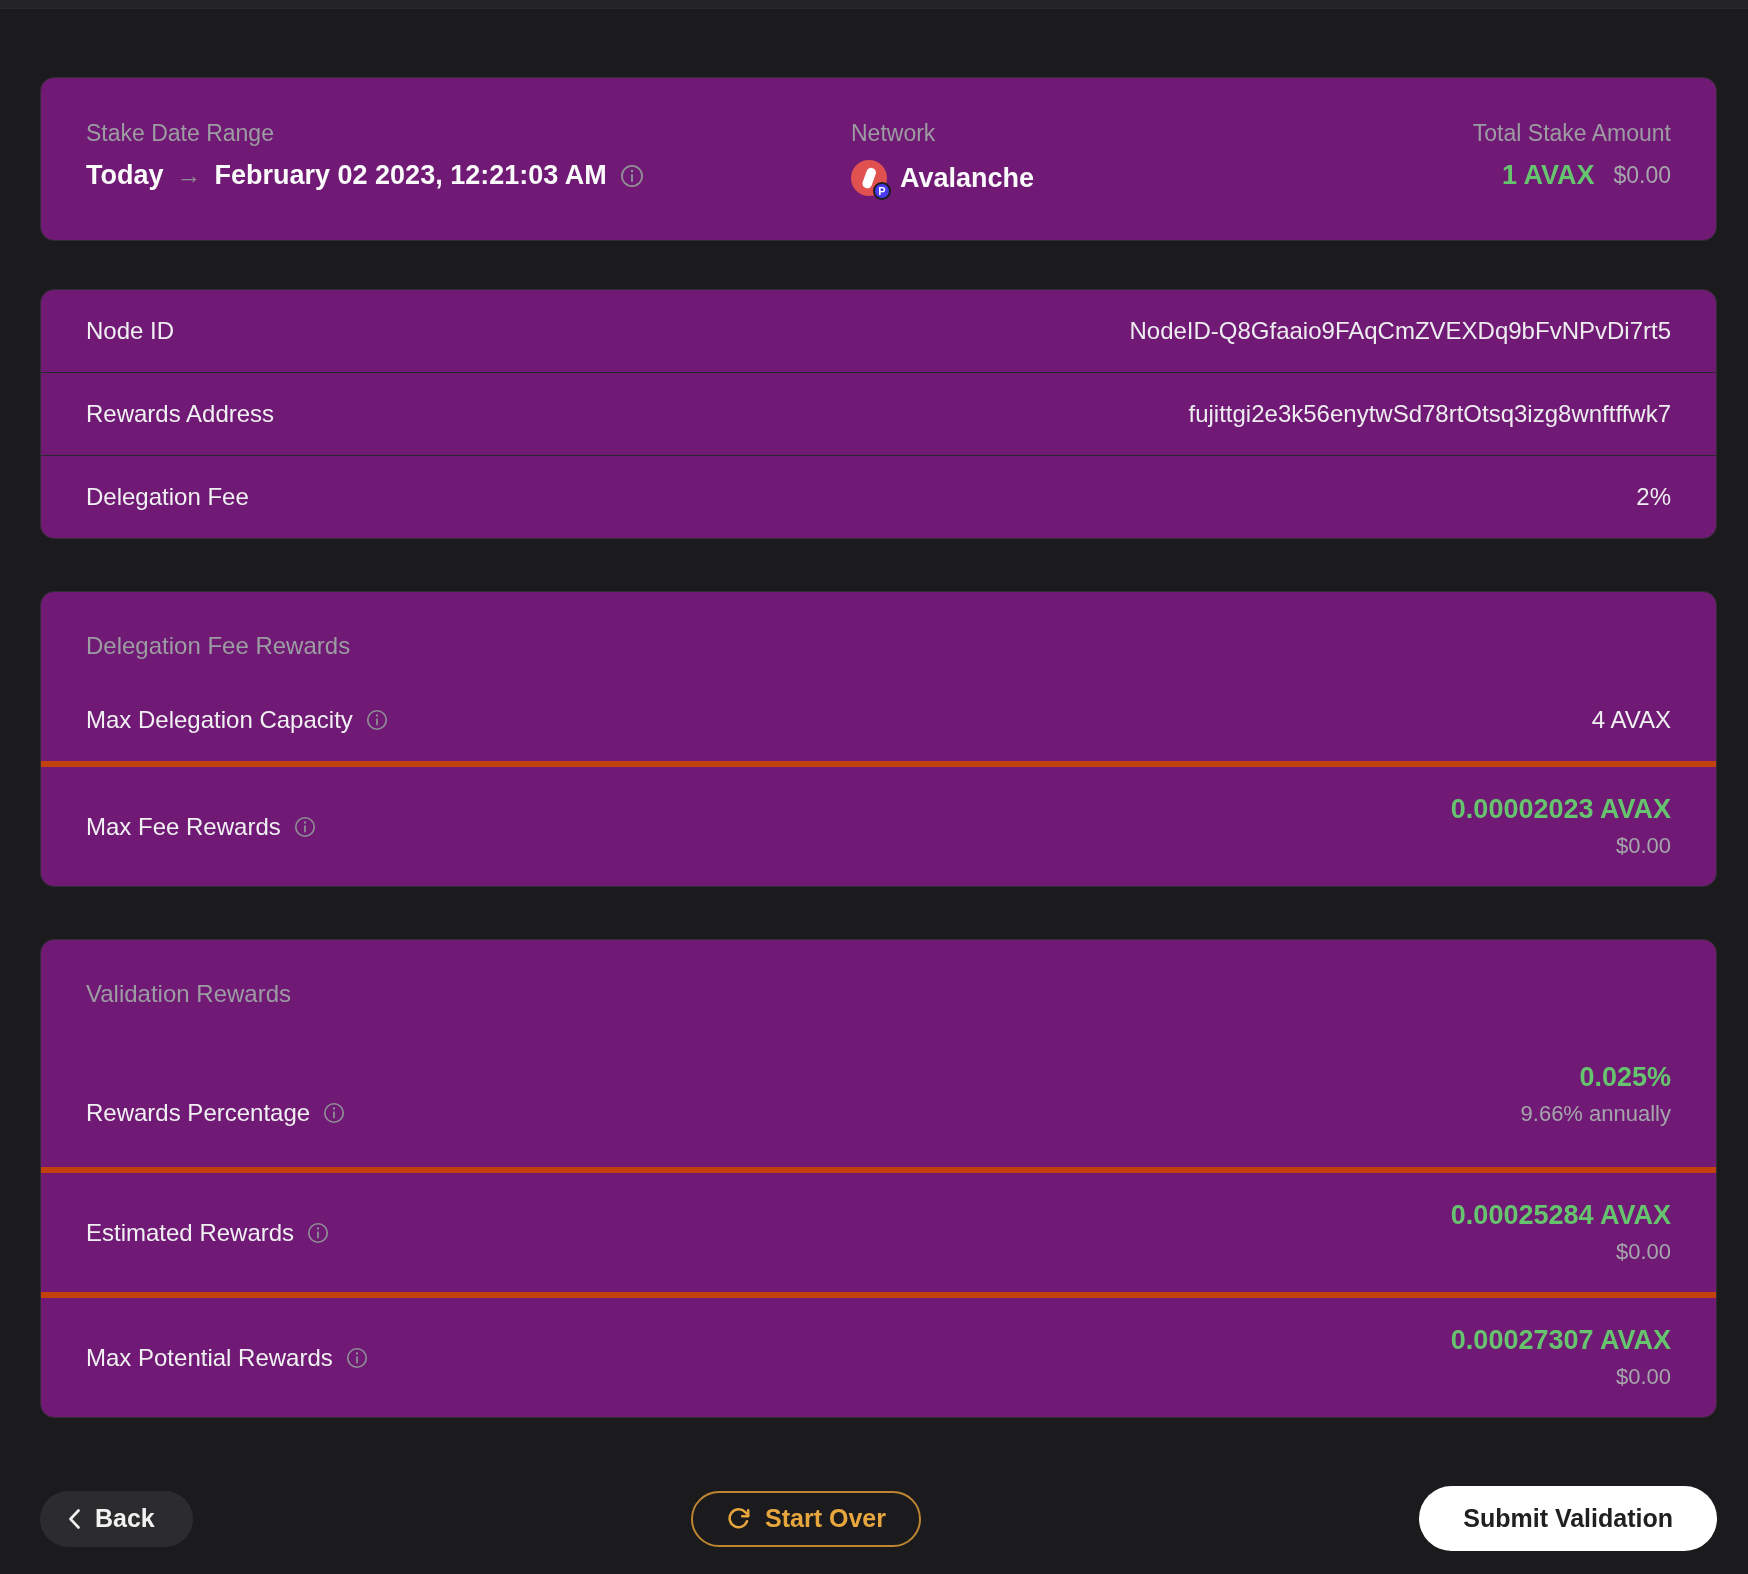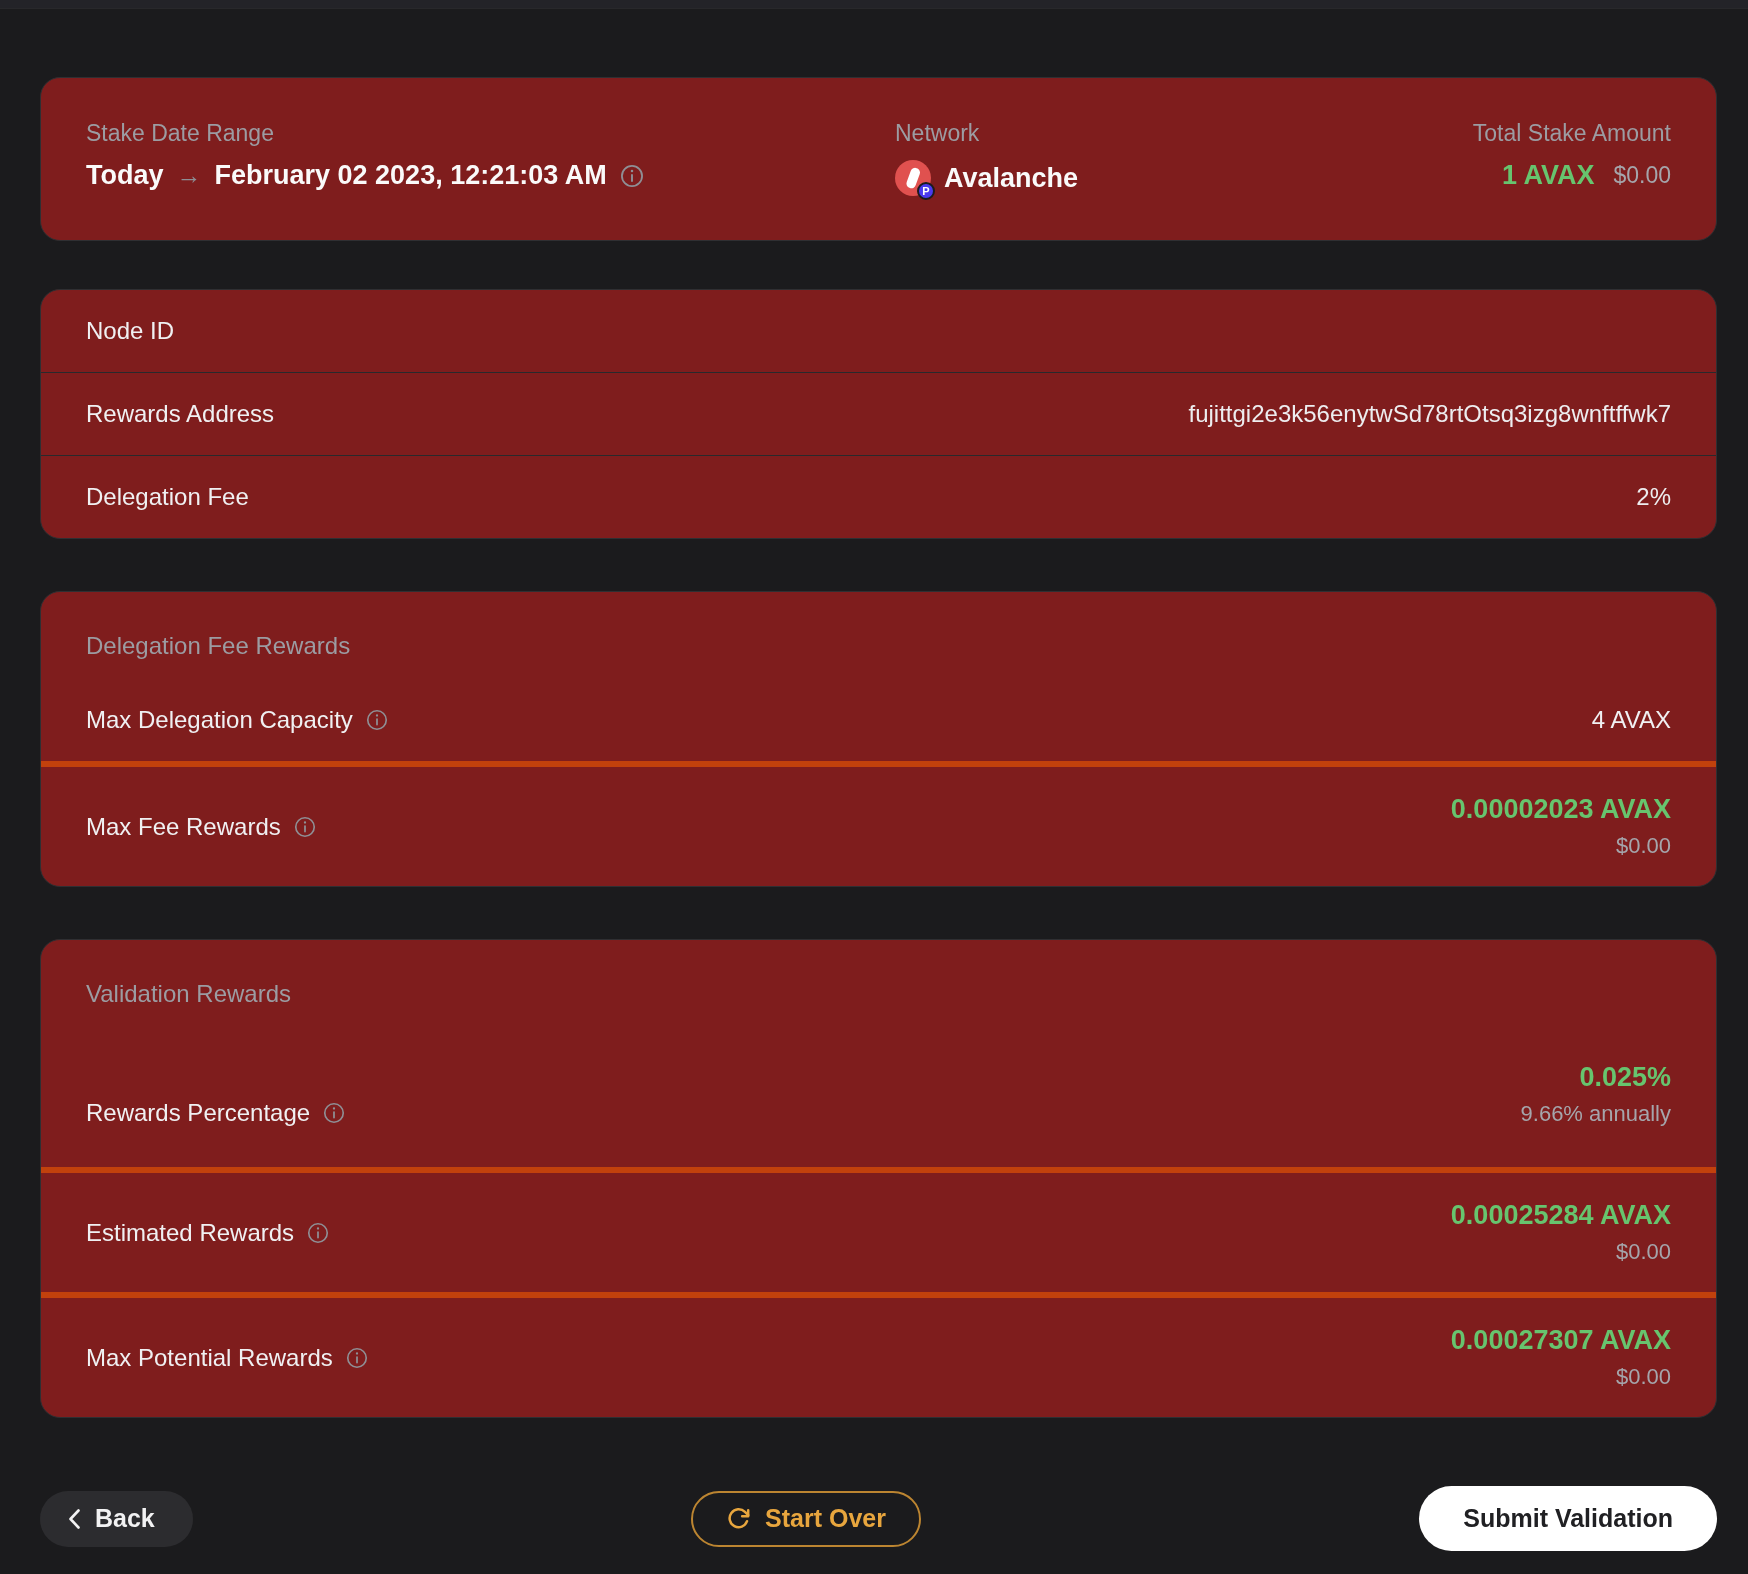--- a/index.html
+++ b/index.html
@@ -7,21 +7,21 @@
   body {
     width: 1748px; height: 1574px; overflow: hidden;
     background: #1b1b1d; color: #f0f0f2;
     font-family: "Liberation Sans", sans-serif;
   }
   .top-strip { height: 9px; background: #232328; border-bottom: 1px solid #28282b; }
   .page { padding: 24px 31px 0 40px; }
 
   h1.page-title { margin: 0; font-size: 32px; font-weight: 700; letter-spacing: .2px; color: #fafafa; }
 
-  .card { border: 1px solid #2f2f32; border-radius: 20px; background: #7f1d1d; gap: 44px; }
+  .card { border: 1px solid #2f2f32; border-radius: 14px; background: #701a75; }
 
   
   .overview-card { margin-top: 44px; display: flex; padding: 42px 45px 44px; align-items: flex-start; }
   .ov-col.left { flex: 0 0 765px; }
   .ov-col.mid { flex: 1 1 auto; }
   .ov-col.right { margin-left: auto; text-align: right; }
   .ov-label { font-size: 23px; color: #9c9ca2; }
   .ov-value { margin-top: 13px; font-size: 27px; font-weight: 700; color: #fafafa;
               display: flex; align-items: center; gap: 13px; }
   .ov-col.right .ov-value { justify-content: flex-end; }
@@ -114,20 +114,21 @@
       <div class="ov-value">
         <span class="green-text">1 AVAX</span>
         <span class="usd-inline">$0.00</span>
       </div>
     </div>
   </section>
 
   <section class="card details-card">
     <div class="d-row">
       <span class="d-label">Node ID</span>
+      <span class="d-value">NodeID-Q8Gfaaio9FAqCmZVEXDq9bFvNPvDi7rt5</span>
     </div>
     <div class="d-row">
       <span class="d-label">Rewards Address</span>
       <span class="d-value">fujittgi2e3k56enytwSd78rtOtsq3izg8wnftffwk7</span>
     </div>
     <div class="d-row">
       <span class="d-label">Delegation Fee</span>
       <span class="d-value">2%</span>
     </div>
   </section>

